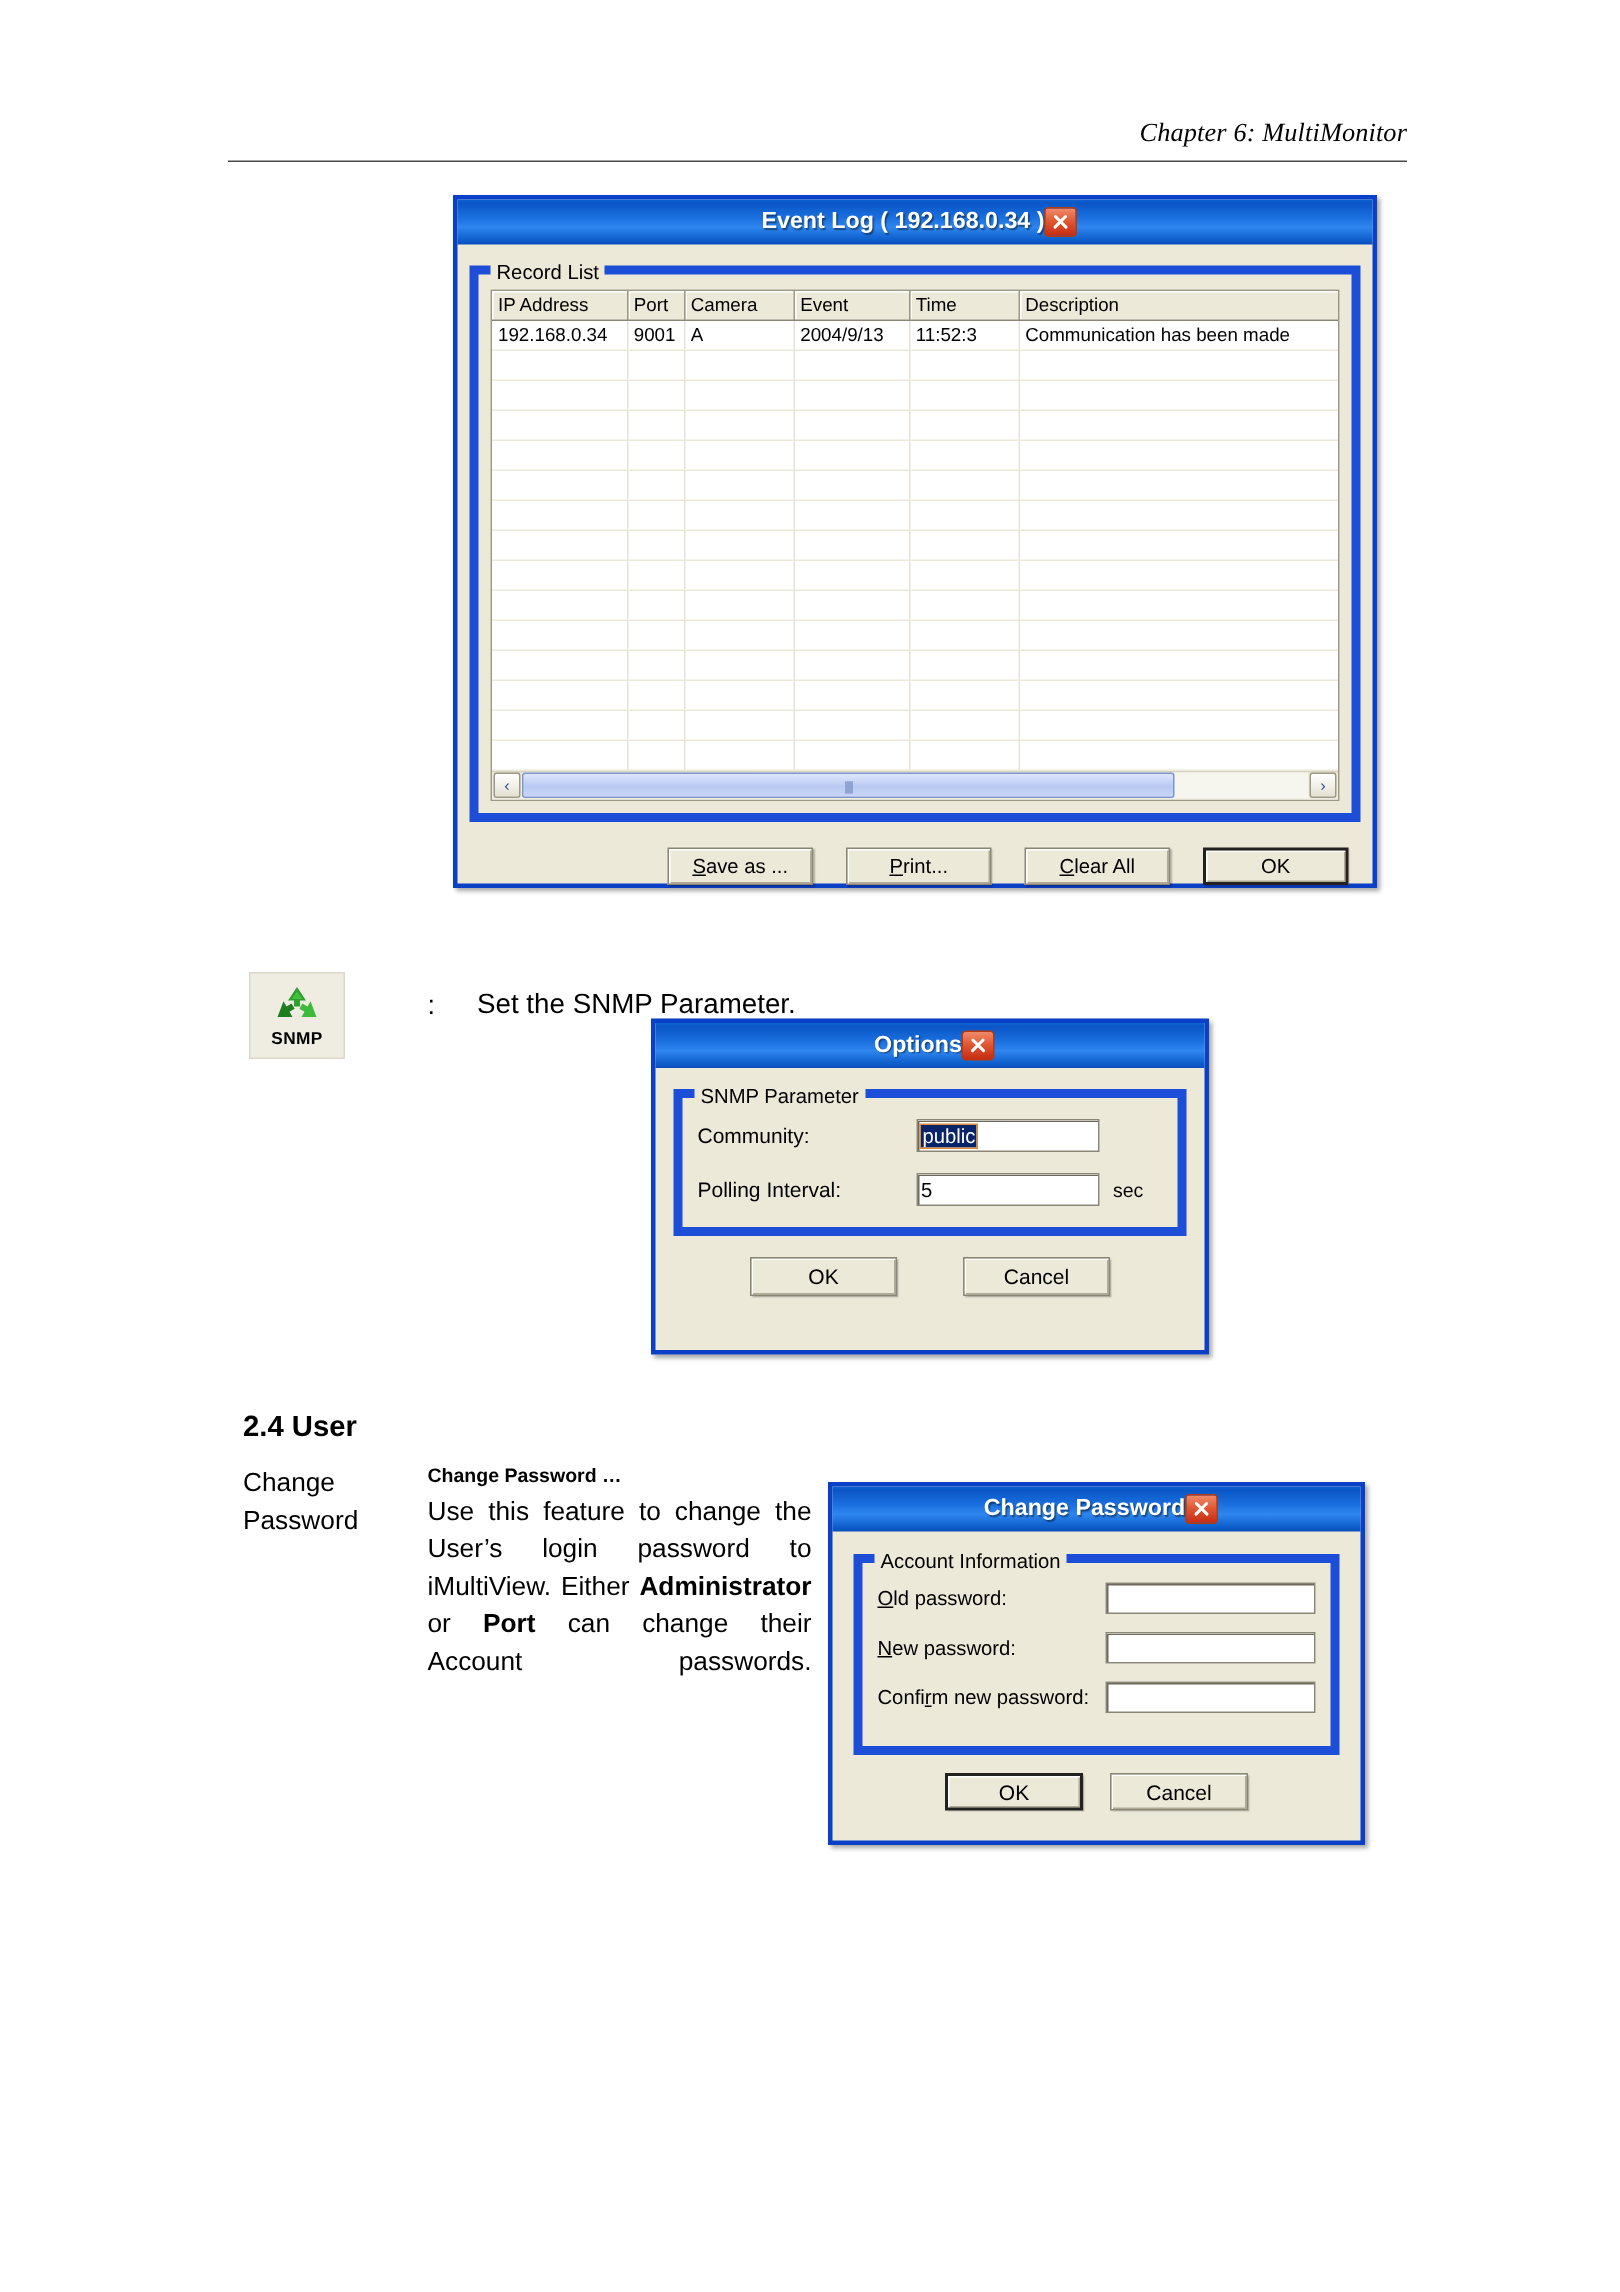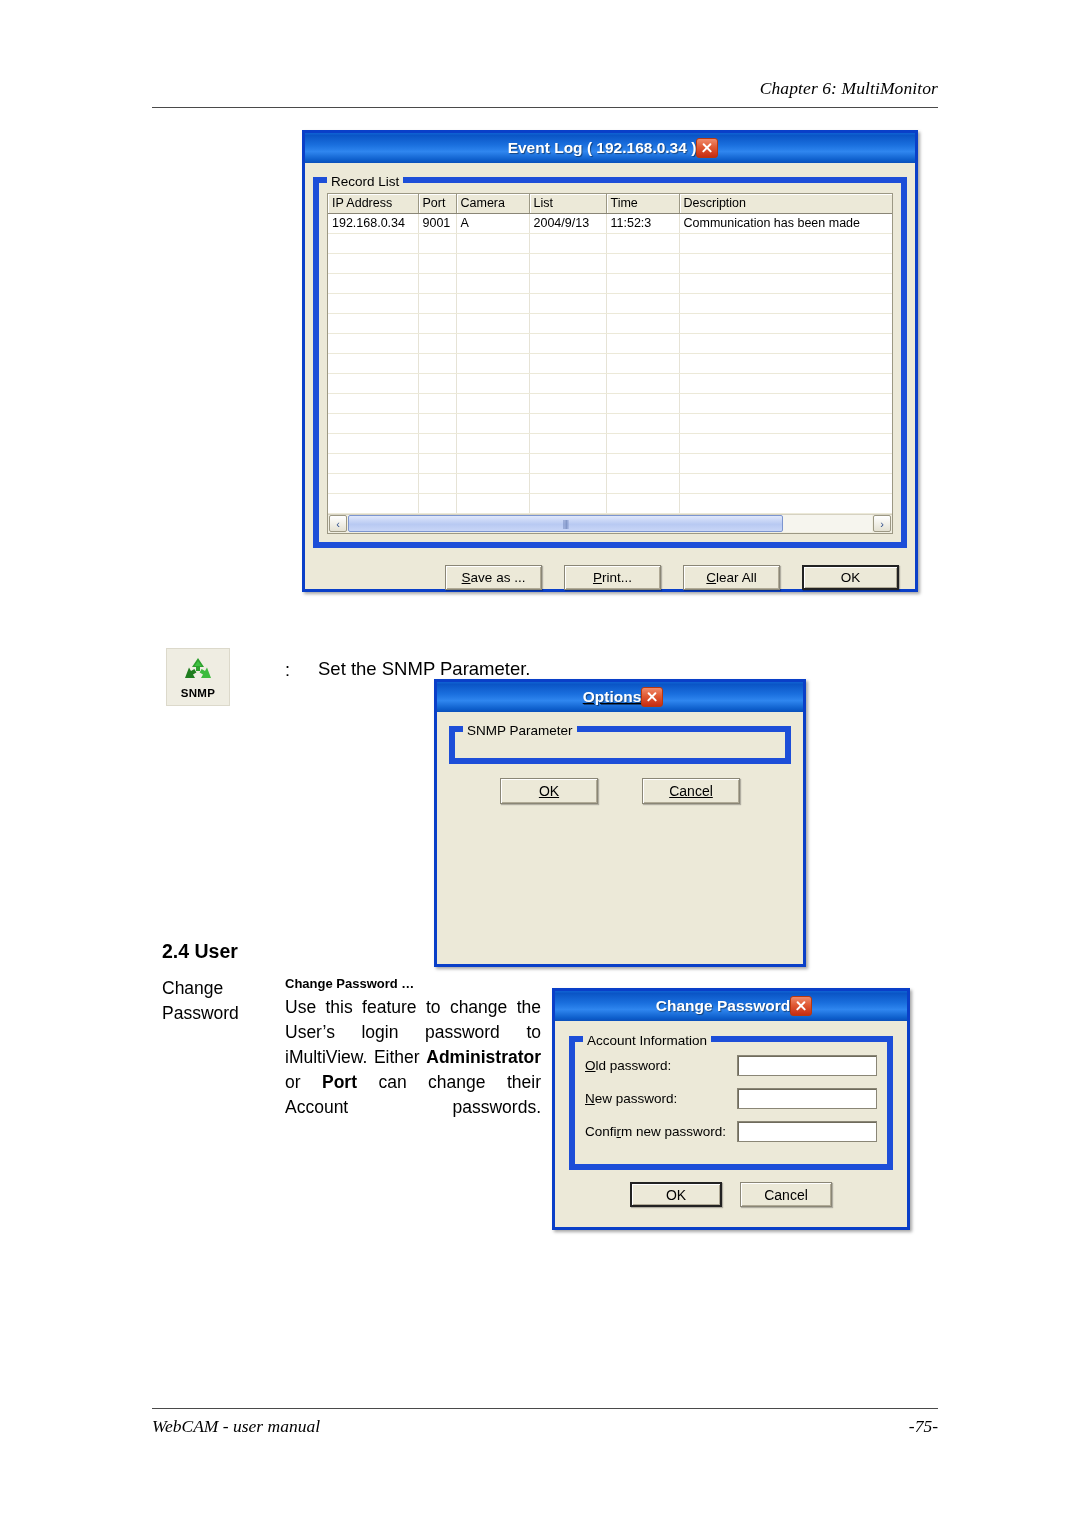--- a/index.html
+++ b/index.html
@@ -126,21 +126,21 @@
     background: linear-gradient(to bottom,#dfe7fb,#b8c9f2 55%,#c9d6f7);
     border: 1px solid #7c95cf; border-radius: 2px; cursor: pointer;
     display: flex; align-items: center; justify-content: center;
   }
   .hs-grip { font-size: 9px; color: #6d83b8; letter-spacing: -1px; }
 
   .btnrow { display: flex; gap: 22px; justify-content: flex-end; margin-top: 17px; padding-right: 8px; }
   #eventlog .btnrow .btn { width: 97px; height: 25px; }
 
   
-  #options { left: 434px; top: 679px; width: 372px; height: 288px; text-decoration: underline; }
+  #options { left: 434px; top: 679px; width: 372px; height: 224px; }
   #options .group { margin: 6px 4px 0; padding: 14px 10px 12px; }
   .form-row { display: flex; align-items: center; margin-bottom: 14px; }
   .form-row:last-child { margin-bottom: 2px; }
   .form-row .lbl { font-size: 14px; width: 146px; flex: none; }
   #options .tinput { width: 122px; height: 22px; }
   .unit { font-size: 13px; margin-left: 9px; }
   #options .btnrow { justify-content: center; gap: 44px; margin-top: 14px; padding-right: 0; }
   #options .btnrow .btn { width: 98px; height: 26px; font-size: 14px; }
 
   
@@ -202,21 +202,21 @@
                 <col style="width:73px">
               <col style="width:77px">
                 <col style="width:73px">
                 <col>
             </colgroup>
             <thead>
                 <tr id="thead-row">
                   <th>IP Address</th>
                   <th>Port</th>
                   <th>Camera</th>
-                  <th>List</th>
+                  <th>Event</th>
                   <th>Time</th>
                   <th>Description</th>
                 </tr>
               </thead>
             <tbody id="tbody">
                 <tr>
                   <td>192.168.0.34</td>
                   <td>9001</td>
                   <td>A</td>
                   <td>2004/9/13</td>
@@ -376,20 +376,35 @@
   </div>
 
   <div class="dlg" id="options">
     <div class="titlebar">
       <span class="t">Options</span>
       <span class="closebtn"></span>
     </div>
     <div class="dlg-body">
       <div class="group">
         <span class="legend">SNMP Parameter</span>
+        <div id="options-fields">
+            <div class="form-row">
+              <div class="lbl">Community:</div>
+              <div class="tinput">
+                <span class="sel">public</span>
+              </div>
+            </div>
+            <div class="form-row">
+              <div class="lbl">Polling Interval:</div>
+              <div class="tinput">
+                <span>5</span>
+              </div>
+              <span class="unit">sec</span>
+            </div>
+          </div>
       </div>
       <div class="btnrow" id="options-buttons">
           <div class="btn">OK</div>
           <div class="btn">Cancel</div>
         </div>
     </div>
   </div>
 
   <div class="sec-title">2.4 User</div>
   <div class="side-label">Change Password</div>
@@ -423,21 +438,14 @@
           </div>
       </div>
       <div class="btnrow" id="chgpw-buttons">
           <div class="btn default">OK</div>
           <div class="btn">Cancel</div>
         </div>
     </div>
   </div>
 
 
-  <div class="ftr">
-    <div class="ftr-rule"></div>
-    <div class="ftr-row">
-      <span>WebCAM - user manual</span>
-      <span>-75-</span>
-    </div>
-  </div>
 
 </div>
 
 </body></html>

